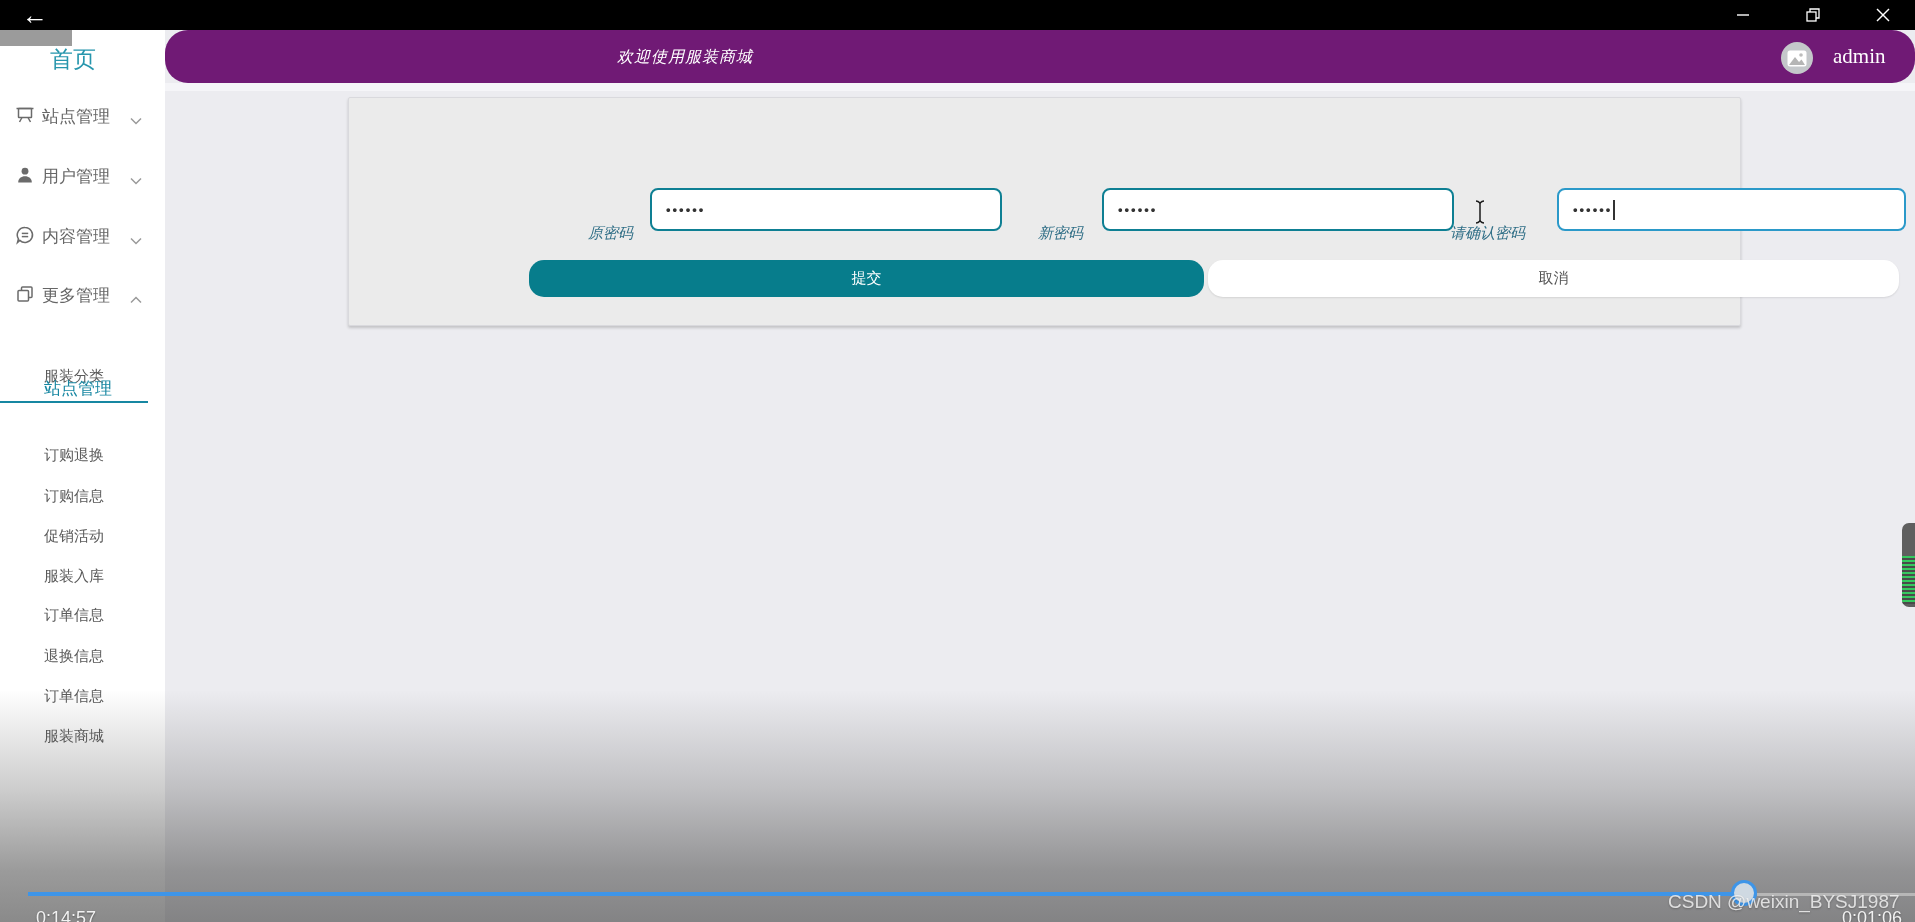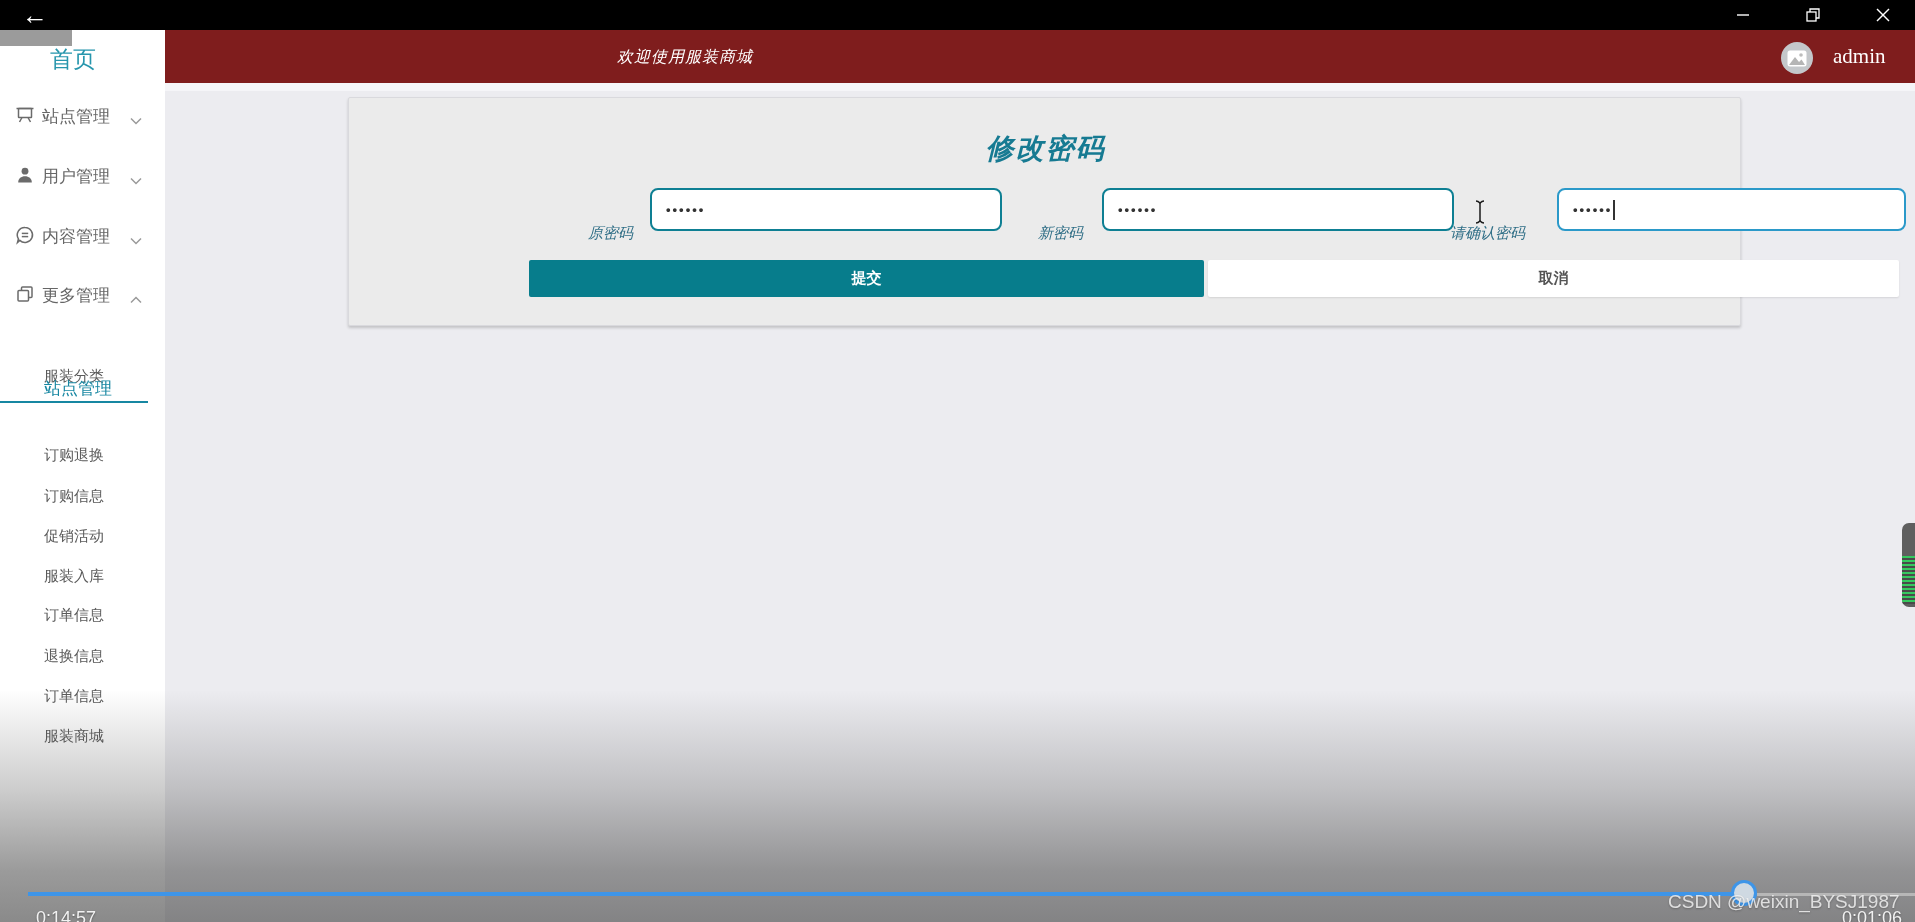--- a/index.html
+++ b/index.html
@@ -8,21 +8,21 @@
   .stage { position:relative; width:1915px; height:922px; overflow:hidden; background:#ECECF0; }
 
   
   .titlebar { position:absolute; left:0; top:0; width:1915px; height:30px; background:#000; z-index:3; }
   .back-arrow { position:absolute; left:18px; top:1px; width:34px; height:28px; color:#fff; font-size:26px; line-height:28px; text-align:center; cursor:pointer; }
   .win-btn { position:absolute; top:0; width:34px; height:30px; display:flex; align-items:center; justify-content:center; color:#fff; }
   .win-min { left:1726px; } .win-max { left:1796px; } .win-close { left:1866px; }
   .gray-strip { position:absolute; left:0; top:30px; width:72px; height:16px; background:#9B9B9B; z-index:4; }
 
   
-  .topbar { position:absolute; left:165px; top:30px; width:1750px; height:53px; background:#7f1d1d; z-index:2; }
+  .topbar { position:absolute; left:165px; top:30px; width:1750px; height:53px; background:#701a75; z-index:2;border-radius:23px; }
   .welcome { position:absolute; left:380px; top:0; width:280px; height:53px; line-height:53px; text-align:center;
              color:#fff; font-size:16px; font-style:italic; letter-spacing:1px; font-family:"Liberation Serif", serif; }
   .avatar { position:absolute; left:1616px; top:12px; width:32px; height:32px; border-radius:50%; background:#C4C7CA;
             display:flex; align-items:center; justify-content:center; overflow:hidden; }
   .username { position:absolute; left:1668px; top:0; height:45px; line-height:53px; color:#fff; font-size:21px;
               font-family:"Liberation Serif", serif; }
   .substrip { position:absolute; left:165px; top:83px; width:1750px; height:8px; background:#F5F5F8; }
 
   
   .sidebar { position:absolute; left:0; top:30px; width:165px; height:892px; background:#fff; z-index:1; }
@@ -45,22 +45,22 @@
 
   .field-label { position:absolute; top:103px; height:22px; line-height:22px; text-align:right; font-size:15px;
                  color:#2F6E86; font-style:italic; font-family:"Liberation Serif", serif; white-space:nowrap;margin-top:21px; }
   .lbl0 { left:212px; width:72px; } .lbl1 { left:662px; width:72px; } .lbl2 { left:1062px; width:114px; }
   .pw-input { position:absolute; top:90px; height:43px; background:#fff; border:2px solid #0E7F93; border-radius:8px;
               font-size:13px; font-weight:bold; color:#333; letter-spacing:2px; padding-left:14px; line-height:39px;
               display:flex; align-items:center; }
   .in0 { left:301px; width:352px; } .in1 { left:753px; width:352px; } .in2 { left:1208px; width:349px; border-color:#2B99C9; }
   .caret { display:inline-block; width:2px; height:20px; background:#333; margin-left:1px; }
 
-  .btn { position:absolute; top:162px; height:37px; border:none; border-radius:2px; font-size:15px; cursor:pointer;
-         font-family:"Liberation Sans", sans-serif;font-weight:bold; }
+  .btn { position:absolute; top:162px; height:37px; border:none; border-radius:15px; font-size:15px; cursor:pointer;
+         font-family:"Liberation Sans", sans-serif; }
   .btn-submit { left:180px; width:675px; background:#077D8C; color:#fff; }
   .btn-cancel { left:859px; width:691px; background:#fff; color:#555; box-shadow:0 1px 2px rgba(0,0,0,0.10); }
 
   
   .scroll-thumb { position:absolute; left:1902px; top:523px; width:14px; height:84px; background:#5F5F5F;
                   border-radius:7px 0 0 7px; z-index:2; overflow:hidden; }
   .scroll-stripes { position:absolute; left:0; bottom:3px; width:100%; height:48px;
                     background:repeating-linear-gradient(180deg, #35C95E 0 2px, #4A4A4A 2px 4px); }
 
   
@@ -184,21 +184,20 @@
     <div class="sub-item" style="top:497px">促销活动</div>
     <div class="sub-item" style="top:537px">服装入库</div>
     <div class="sub-item" style="top:576px">订单信息</div>
     <div class="sub-item" style="top:617px">退换信息</div>
     <div class="sub-item" style="top:657px">订单信息</div>
     <div class="sub-item" style="top:697px">服装商城</div>
   </div>
 
   <div class="content">
     <div class="card">
-      <div class="card-title">修改密码</div>
 
       <div class="field-label lbl0">原密码</div>
       <div class="pw-input in0">
         <span>••••••</span>
       </div>
 
       <div class="field-label lbl1">新密码</div>
       <div class="pw-input in1">
         <span>••••••</span>
       </div>

